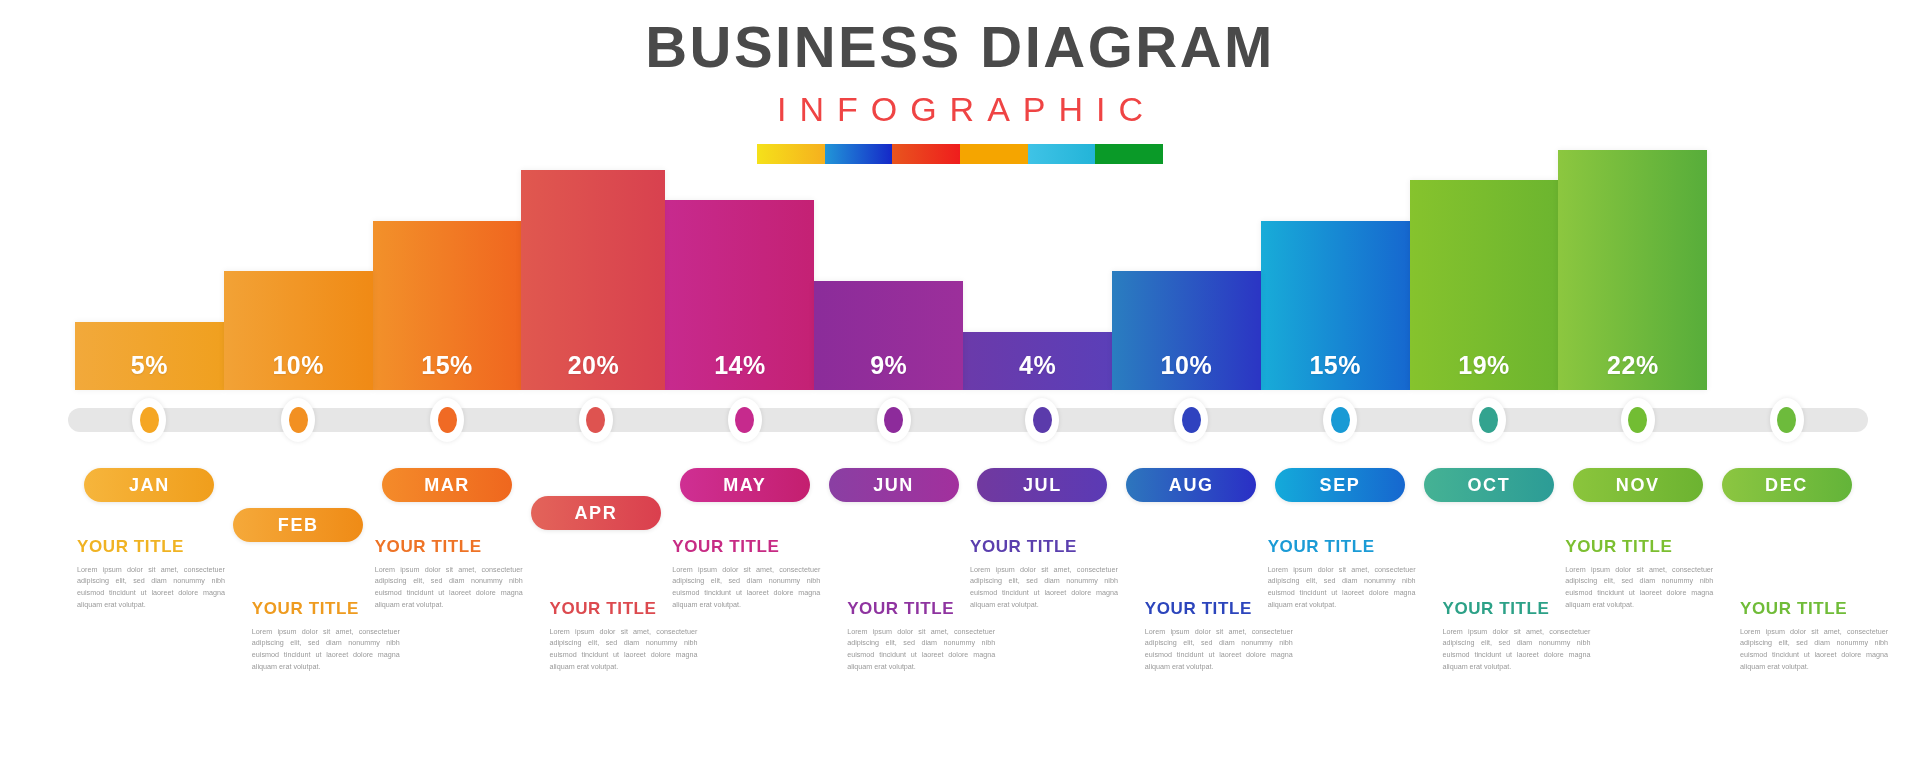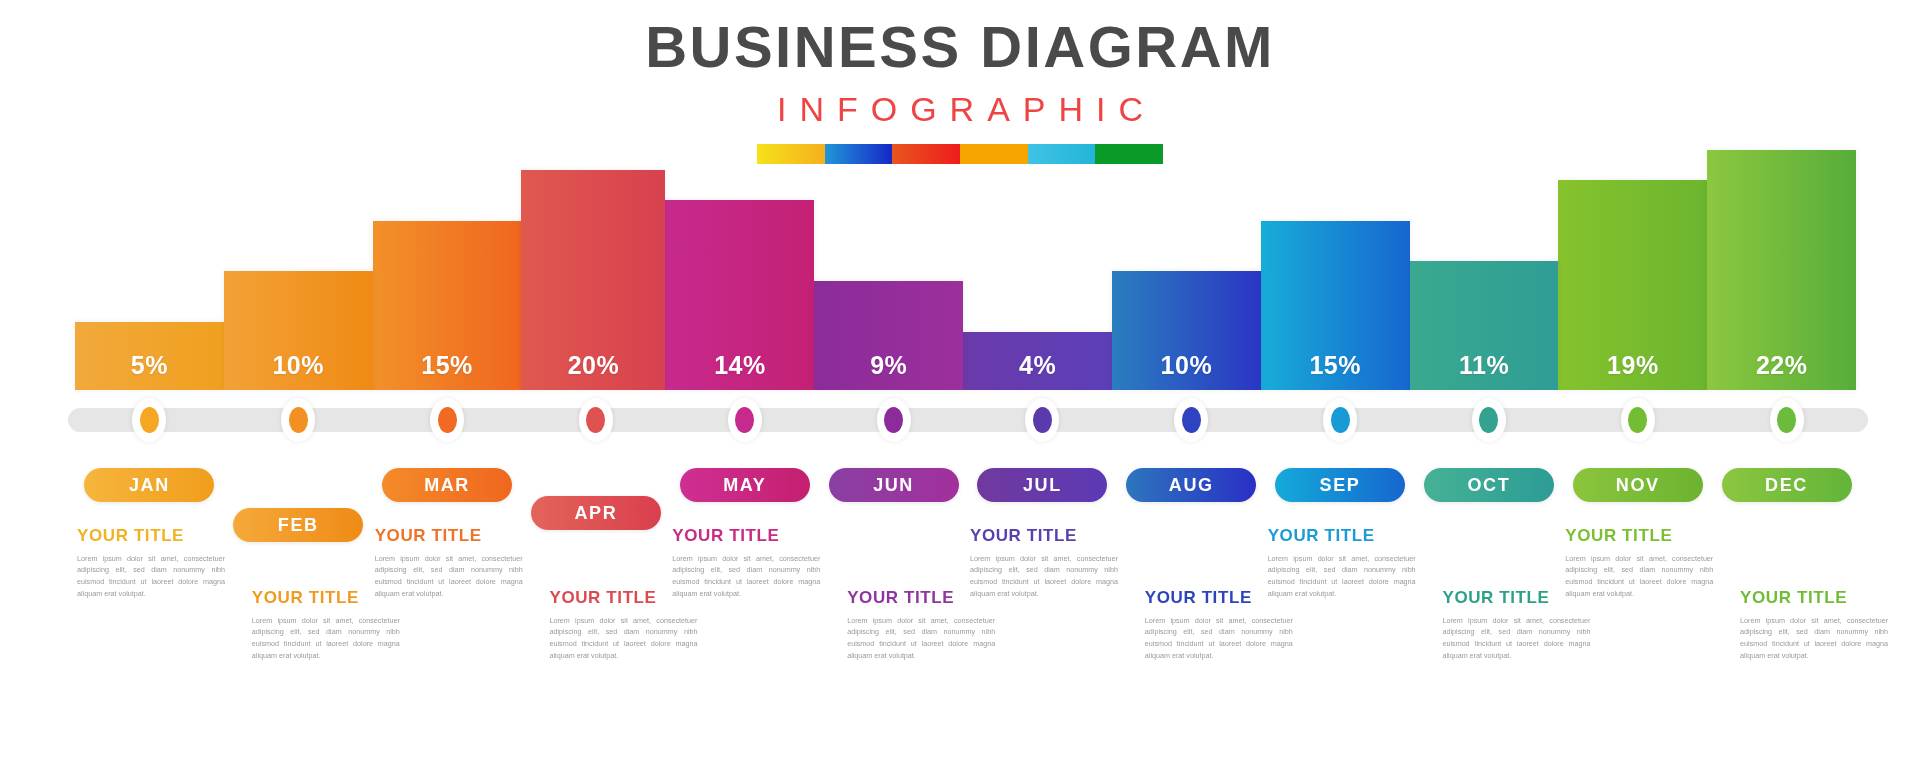--- a/index.html
+++ b/index.html
@@ -66,21 +66,21 @@
   .pills { position:absolute; left:75px; top:468px; width:1786px; height:34px; display:flex; }
   .pill-cell { flex:1 1 0; display:flex; justify-content:center; }
   .pill {
     width:130px; height:34px; border-radius:17px;
     display:flex; justify-content:center; align-items:center;
     color:#ffffff; font-weight:700; font-size:18px; letter-spacing:1.6px;
     box-shadow:0 1px 4px rgba(0,0,0,0.10);
   }
 
   
-  .blocks { position:absolute; left:75px; top:509px; width:1786px; height:180px; display:flex; }
+  .blocks { position:absolute; left:75px; top:520px; width:1786px; height:180px; display:flex; }
   .block-cell { flex:1 1 0; position:relative; }
   .block {
     position:absolute; width:148px;
   }
   .block.top { top:18px; }
   .block.bottom { top:80px; }
   .block-title {
     font-weight:700; font-size:17px; letter-spacing:0.6px;
     line-height:1.1; margin-bottom:7px; white-space:nowrap;
   }
@@ -128,23 +128,20 @@
       </div>
       <div class="bar" style="width: 148.833px; height: 58.3636px; background: linear-gradient(90deg, rgb(107, 58, 170), rgb(91, 63, 184)); z-index: 2;">
         <div class="bar-label">4%</div>
       </div>
       <div class="bar" style="width: 148.833px; height: 118.909px; background: linear-gradient(90deg, rgb(42, 126, 192), rgb(43, 53, 196)); z-index: 3;">
         <div class="bar-label">10%</div>
       </div>
       <div class="bar" style="width: 148.833px; height: 169.364px; background: linear-gradient(90deg, rgb(24, 172, 216), rgb(22, 103, 207)); z-index: 2;">
         <div class="bar-label">15%</div>
       </div>
-      <div class="bar" style="width: 148.833px; height: 129px; background: linear-gradient(90deg, rgb(58, 169, 143), rgb(47, 157, 149)); z-index: 3;">
-        <div class="bar-label">11%</div>
-      </div>
       <div class="bar" style="width: 148.833px; height: 209.727px; background: linear-gradient(90deg, rgb(134, 195, 45), rgb(108, 181, 47)); z-index: 2;">
         <div class="bar-label">19%</div>
       </div>
       <div class="bar" style="width: 148.833px; height: 240px; background: linear-gradient(90deg, rgb(140, 199, 63), rgb(87, 173, 58)); z-index: 3;">
         <div class="bar-label">22%</div>
       </div>
     </div>
 
   <div class="rail"></div>
   <div class="dots" id="dots">

